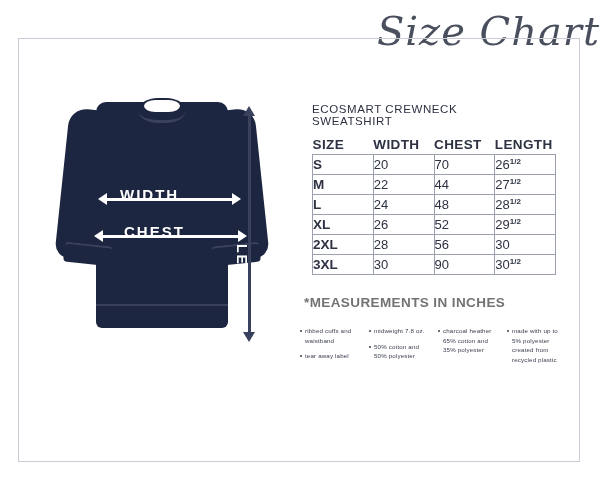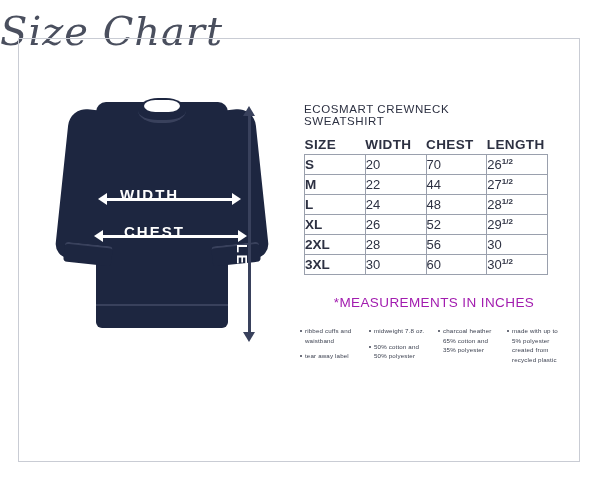--- a/index.html
+++ b/index.html
@@ -20,21 +20,21 @@
     width: 600px;
     height: 480px;
     background: #ffffff;
   }
   
   .title {
     position: absolute;
     top: 8px;
     left: 0;
     width: 600px;
-    text-align: left;
+    text-align: right;
     font-family: "DejaVu Serif", serif;
     font-style: italic;
     font-size: 40px;
     color: #4a4f5e;
     letter-spacing: 1px;
   }
   
   .frame {
     position: absolute;
     left: 18px;
@@ -191,21 +191,21 @@
   }
   .ah-bot-l {
     left: 181px; top: 238px;
     border-left: 6px solid transparent;
     border-right: 6px solid transparent;
     border-top: 10px solid #39415c;
   }
   
   .table-area {
     position: absolute;
-    left: 304px;
+    left: 312px;
     top: 103px;
     width: 200px;
   }
   .table-title {
     font-size: 11.5px;
     letter-spacing: 0.6px;
     color: #2d3142;
     margin-bottom: 7px;
     text-transform: uppercase;
   }
@@ -240,25 +240,25 @@
     vertical-align: super;
     letter-spacing: 0;
     font-weight: bold;
   }
   
   .measure-note {
     position: absolute;
     left: 304px;
     top: 295px;
     width: 260px;
-    text-align: center;
+    text-align: left;
     font-size: 13.5px;
-    font-weight: normal;
+    font-weight: bold;
     letter-spacing: 0.4px;
-    color: #a21caf;
+    color: #737373;
   }
   
   .features {
     position: absolute;
     left: 300px;
     top: 326px;
     width: 268px;
     display: flex;
     gap: 8px;
   }
@@ -359,21 +359,21 @@
           </tr>
           <tr>
             <td class="size-col">2XL</td>
             <td>28</td>
             <td>56</td>
             <td>30</td>
           </tr>
           <tr>
             <td class="size-col">3XL</td>
             <td>30</td>
-            <td>60</td>
+            <td>90</td>
             <td>30<sup class="frac">1/2</sup></td>
           </tr>
         </tbody>
     </table>
   </div>
 
   <div class="measure-note">*MEASUREMENTS IN INCHES</div>
 
   <div class="features" id="features">
       <div class="feat-col">

